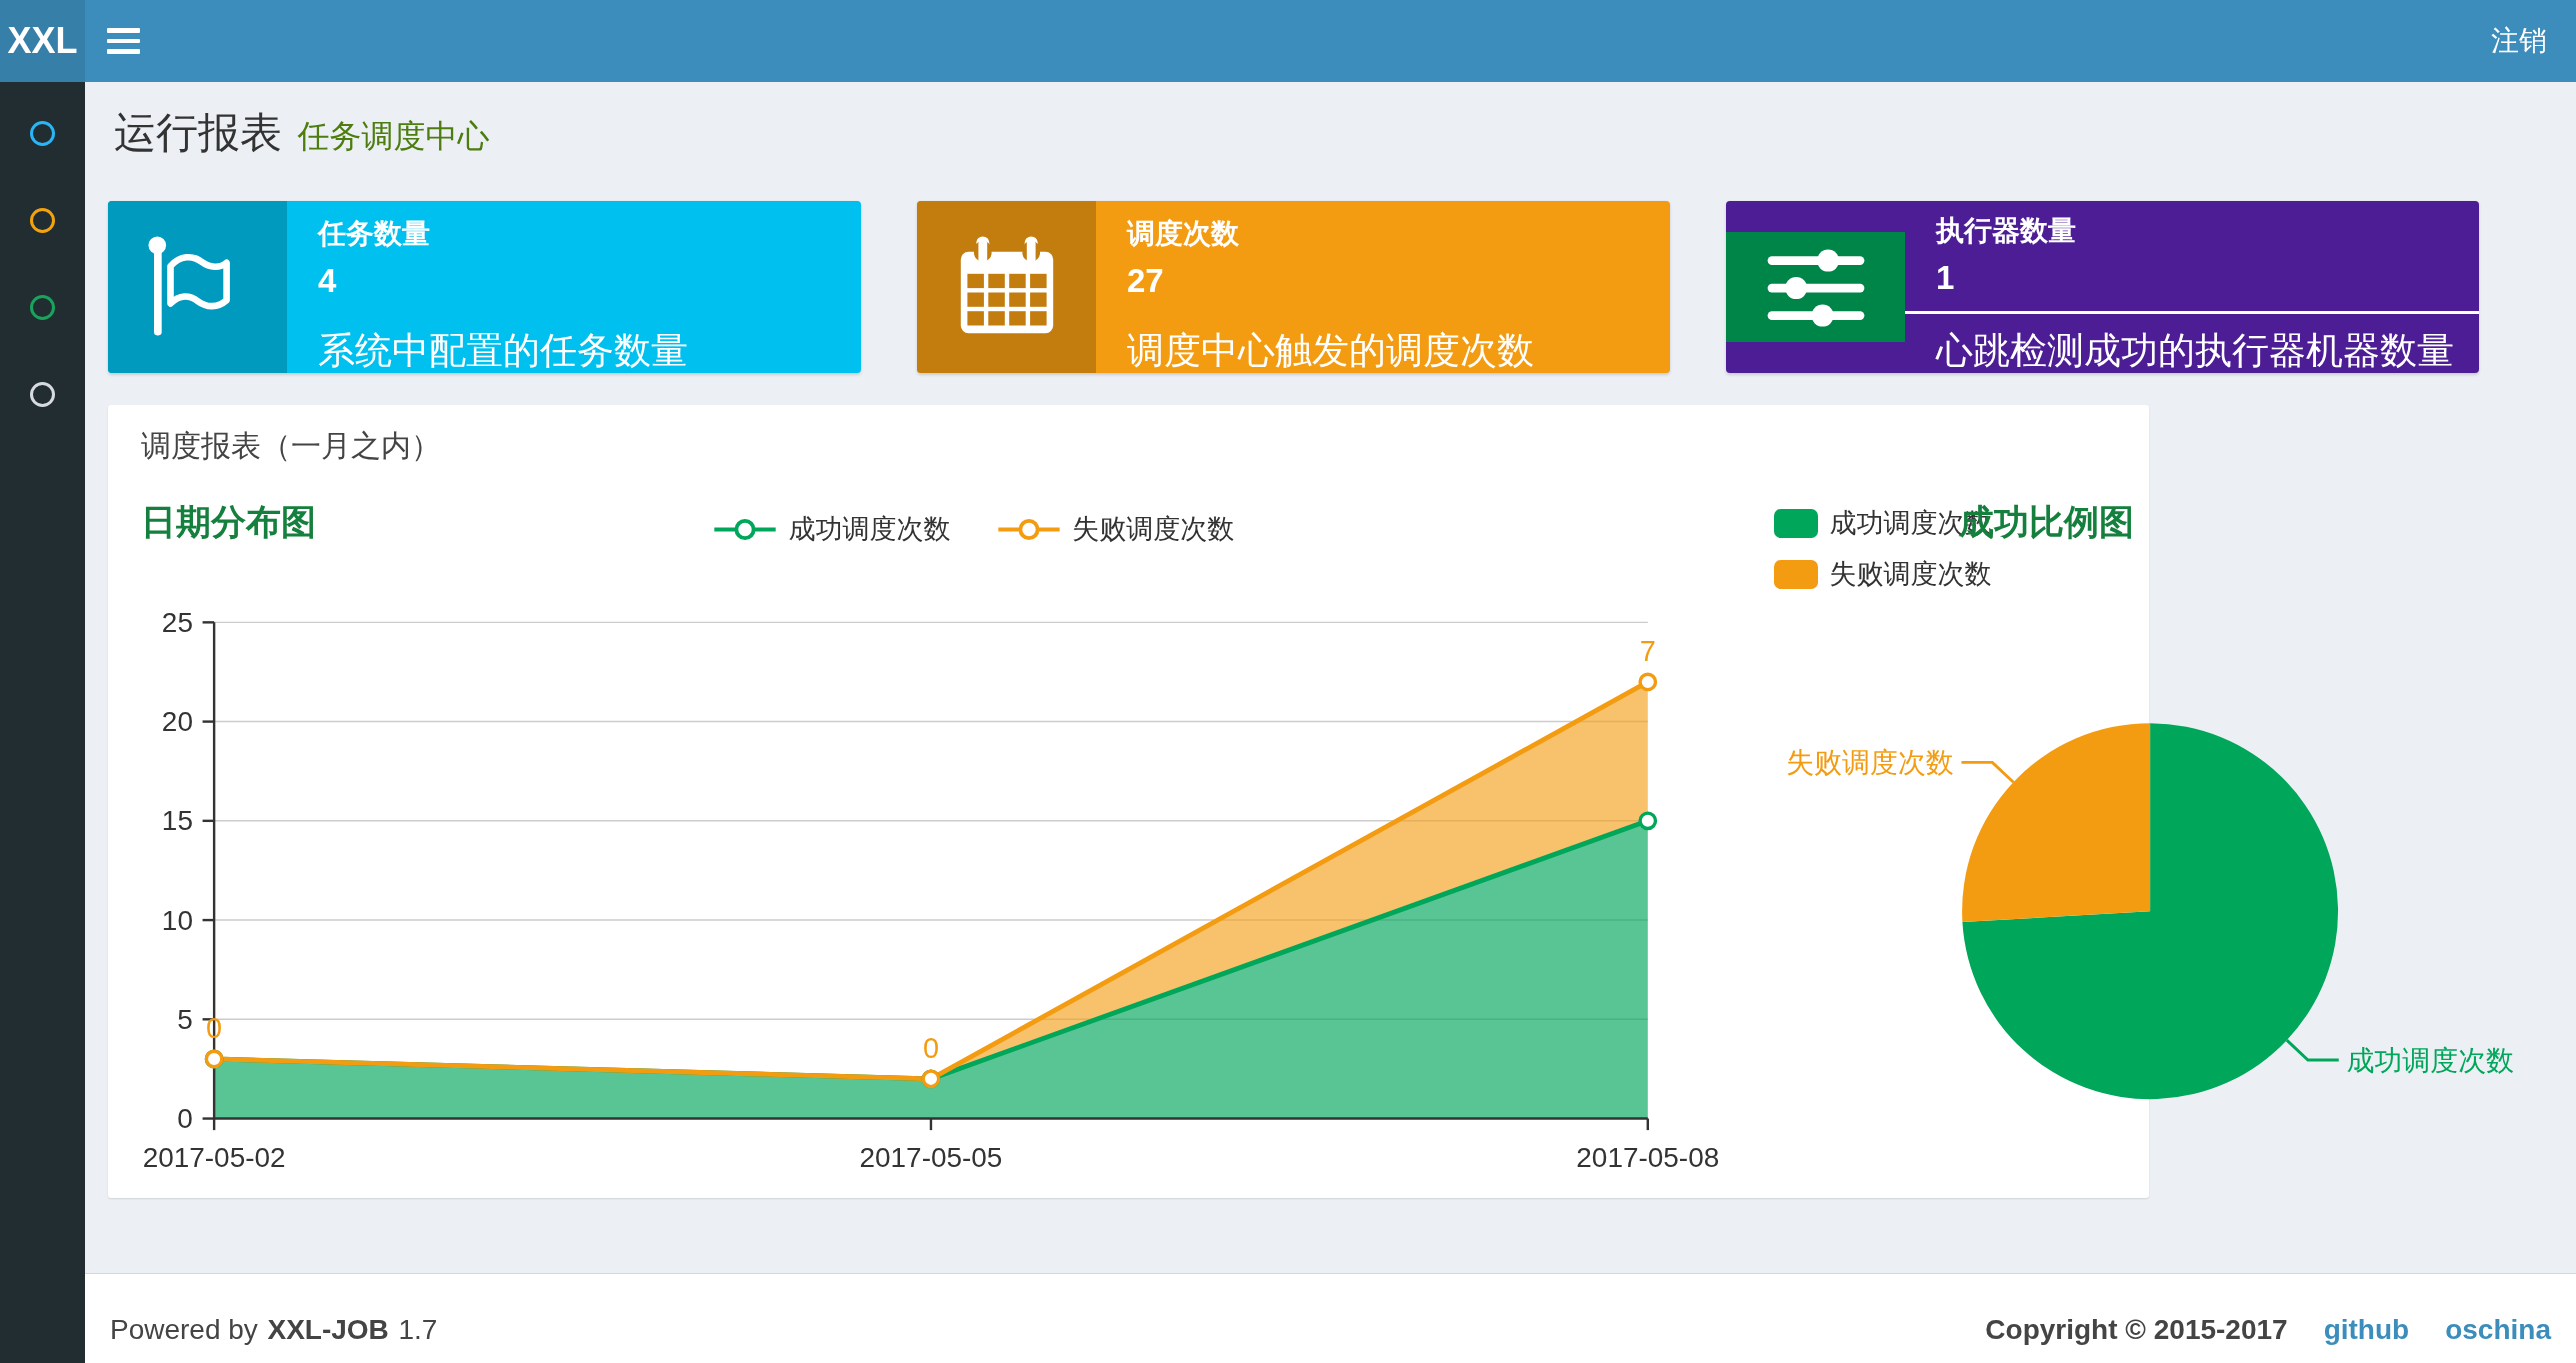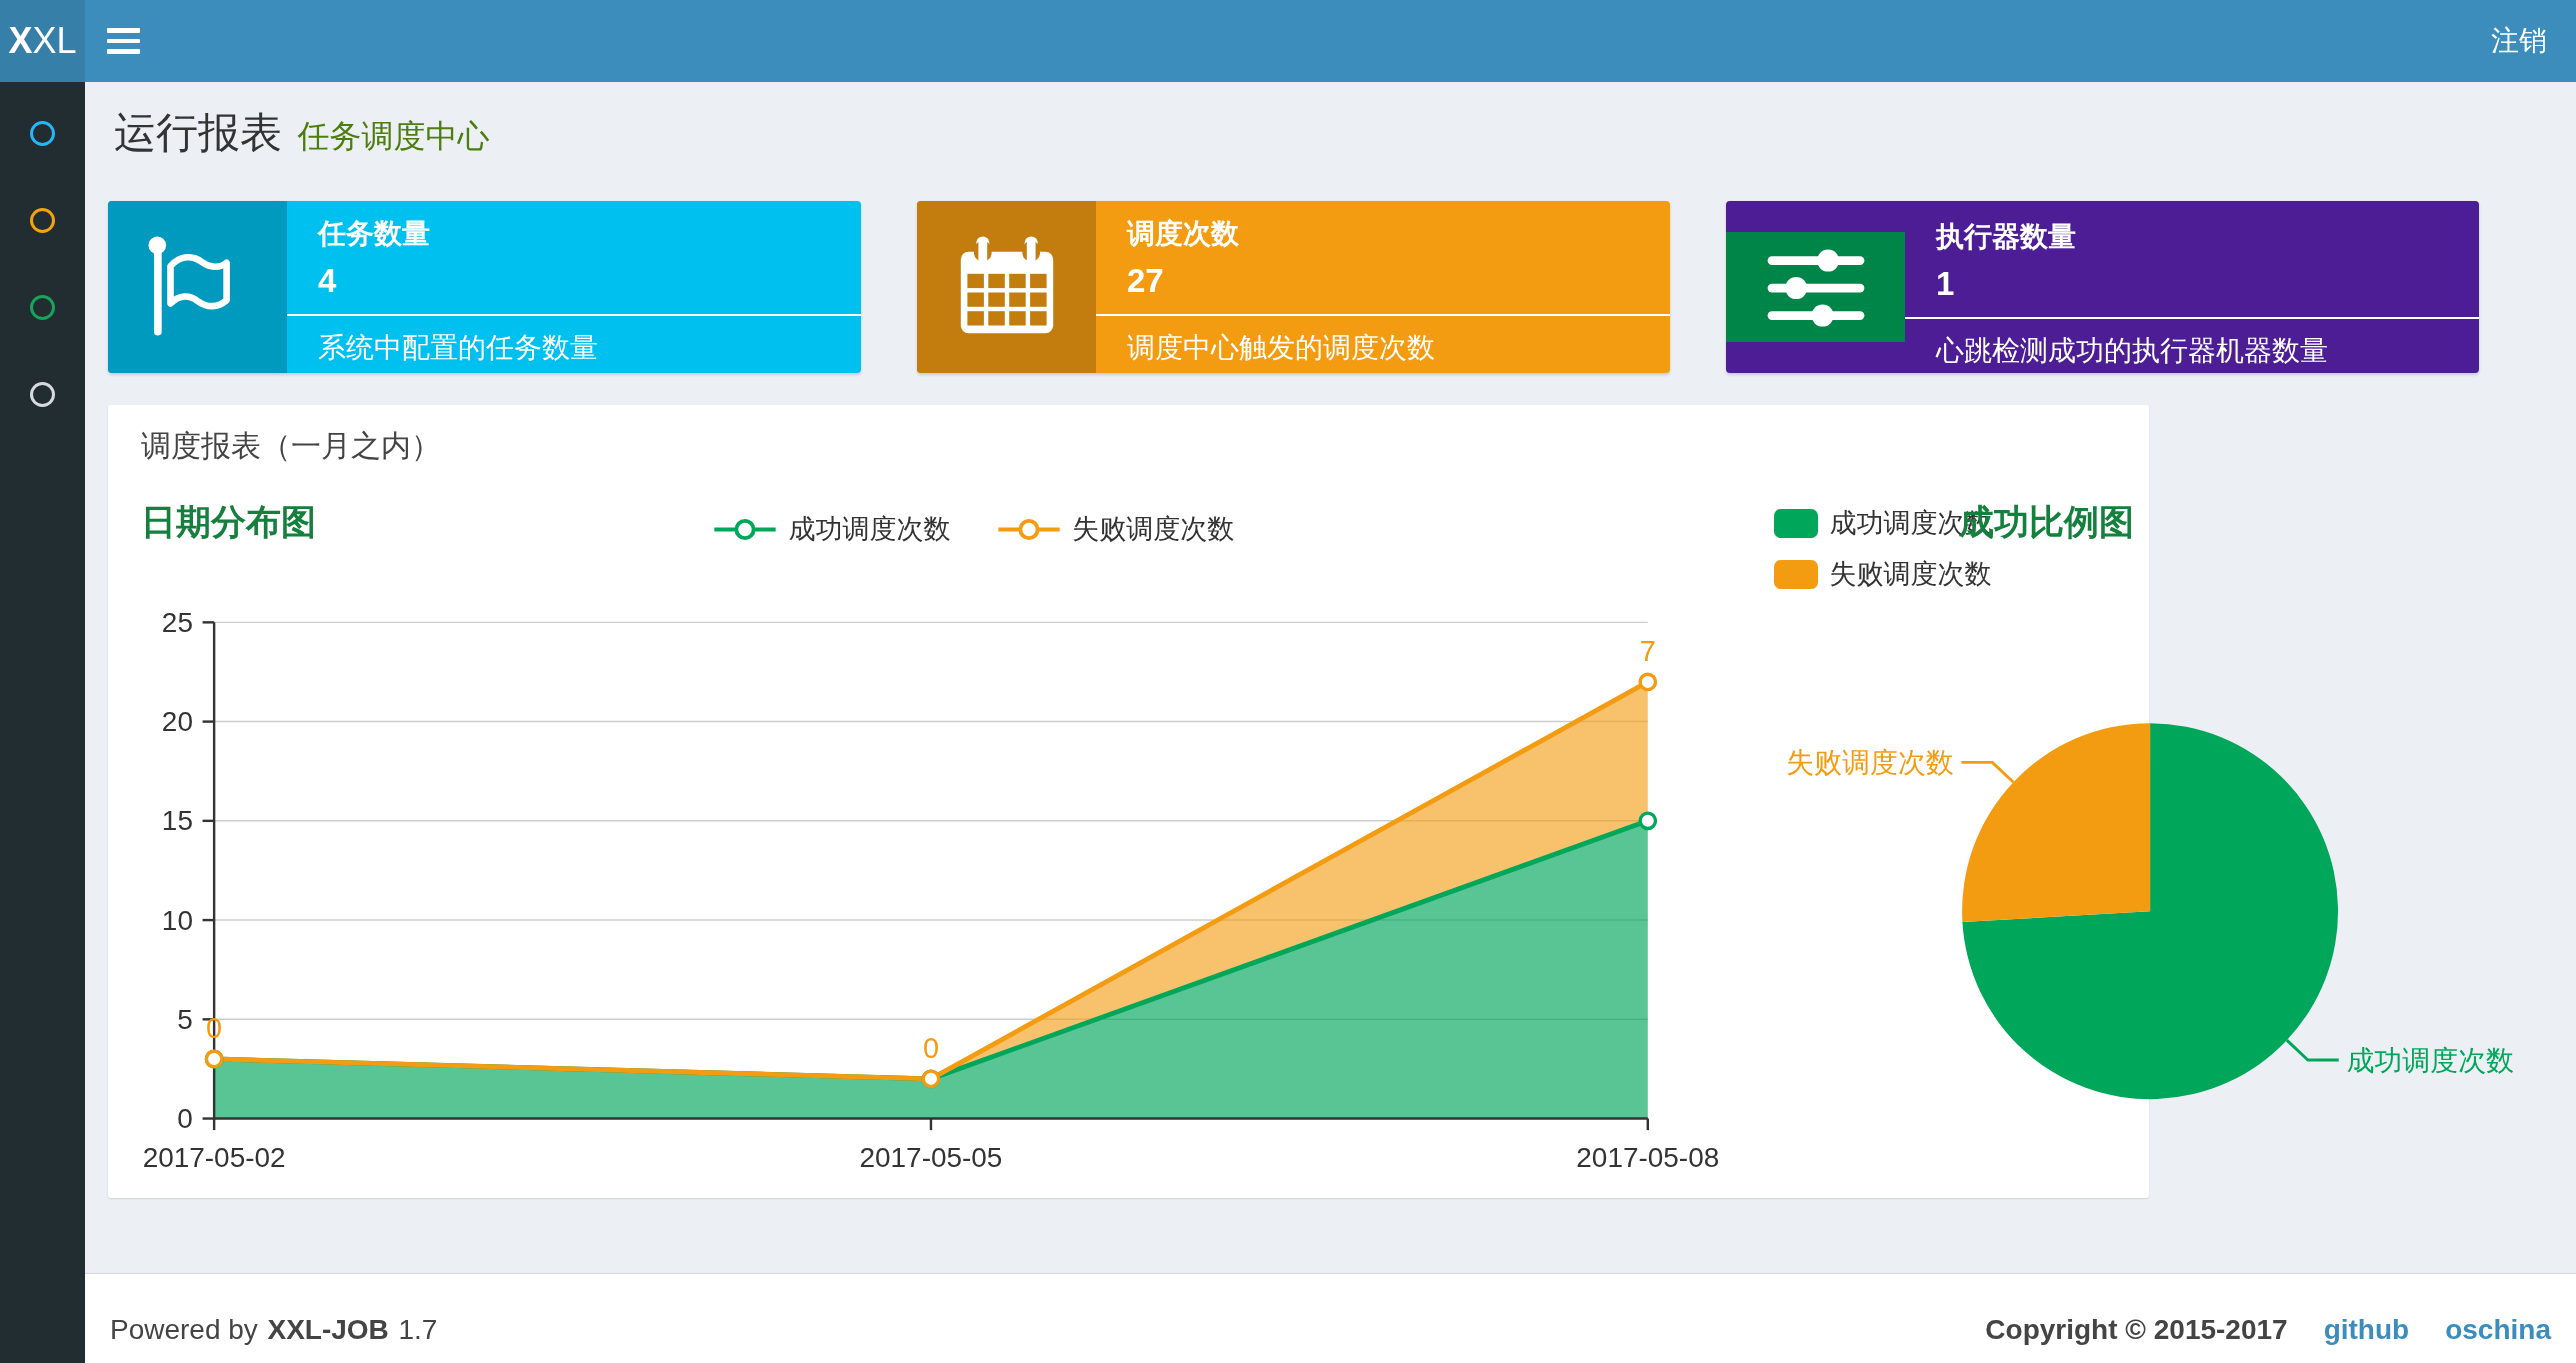--- a/index.html
+++ b/index.html
@@ -3,21 +3,21 @@
 <meta charset="utf-8">
 <style>
   * { margin:0; padding:0; box-sizing:border-box; }
   html,body { width:2576px; height:1363px; }
   body { position:relative; background:#ecf0f5; font-family:"Liberation Sans","DejaVu Sans",sans-serif; color:#333; overflow:hidden; }
 
   
   .navbar { position:absolute; left:0; top:0; width:2576px; height:82px; background:#3c8dbc; display:flex; align-items:stretch; z-index:5; }
   .logo { width:85px; background:#367fa9; color:#fff; display:flex; align-items:center; justify-content:center; font-size:36px; cursor:pointer; }
   .logo b { font-weight:700; }
-  .logo span { font-weight:400; }
+  .logo span { font-weight:700; }
   .hamburger { width:77px; display:flex; flex-direction:column; justify-content:center; align-items:center; gap:5.8px; cursor:pointer; }
   .hamburger i { display:block; width:33px; height:4.8px; background:#fff; border-radius:1px; }
   .nav-spacer { flex:1; }
   .logout { display:flex; align-items:center; padding:0 29px; color:#fff; font-size:28px; cursor:pointer; }
 
   
   .sidebar { position:absolute; left:0; top:82px; width:85px; height:1281px; background:#222d32; display:flex; flex-direction:column; align-items:center; padding-top:39px; gap:62px; }
   .side-dot { width:25px; height:25px; border-radius:50%; border:3.9px solid #fff; cursor:pointer; }
 
   .main { position:absolute; left:85px; top:82px; width:2491px; height:1191px; }
@@ -27,21 +27,21 @@
 
   
   .info-row { position:absolute; left:23px; top:119px; width:2371px; display:flex; gap:56px; }
   .info-box { flex:1; height:172px; border-radius:3.9px; display:flex; color:#fff; box-shadow:0 1.9px 2.9px rgba(0,0,0,.15); overflow:hidden; }
   .info-icon { width:179px; flex:0 0 179px; display:flex; align-items:center; justify-content:center; }
   .info-icon svg { width:110px; height:110px; }
   .info-content { flex:1; padding-top:13.5px; display:flex; flex-direction:column; }
   .info-label { font-size:28px; font-weight:600; margin-left:31px; }
   .info-value { font-size:33px; font-weight:700; margin-left:31px; margin-top:9.6px; }
   .info-divider { height:2.9px; background:#fff; margin-top:13.5px; }
-  .info-desc { font-size:28px; margin-left:31px; margin-top:12.5px; }
+  .info-desc { font-size:37px; margin-left:31px; margin-top:12.5px; }
 
   
   .panel { position:absolute; left:23px; top:323px; width:2041px; height:793px; background:#fff; border-radius:2.9px; box-shadow:0 1px 1.9px rgba(0,0,0,.12); }
   .panel-title { position:absolute; left:33px; top:21px; font-size:30px; color:#444; }
   .chart-title { position:absolute; font-size:35px; font-weight:700; color:#15803d; }
   #chart1-title { left:33px; top:94px; }
   #pie-title { left:1851px; top:94px; }
   .line-legend { position:absolute; left:605px; top:106px; display:flex; gap:46px; align-items:center; }
   .legend-item { display:flex; align-items:center; gap:11.6px; font-size:27px; color:#333; cursor:pointer; }
   .pie-legend { position:absolute; left:1666px; top:100px; display:flex; flex-direction:column; gap:15.4px; }

